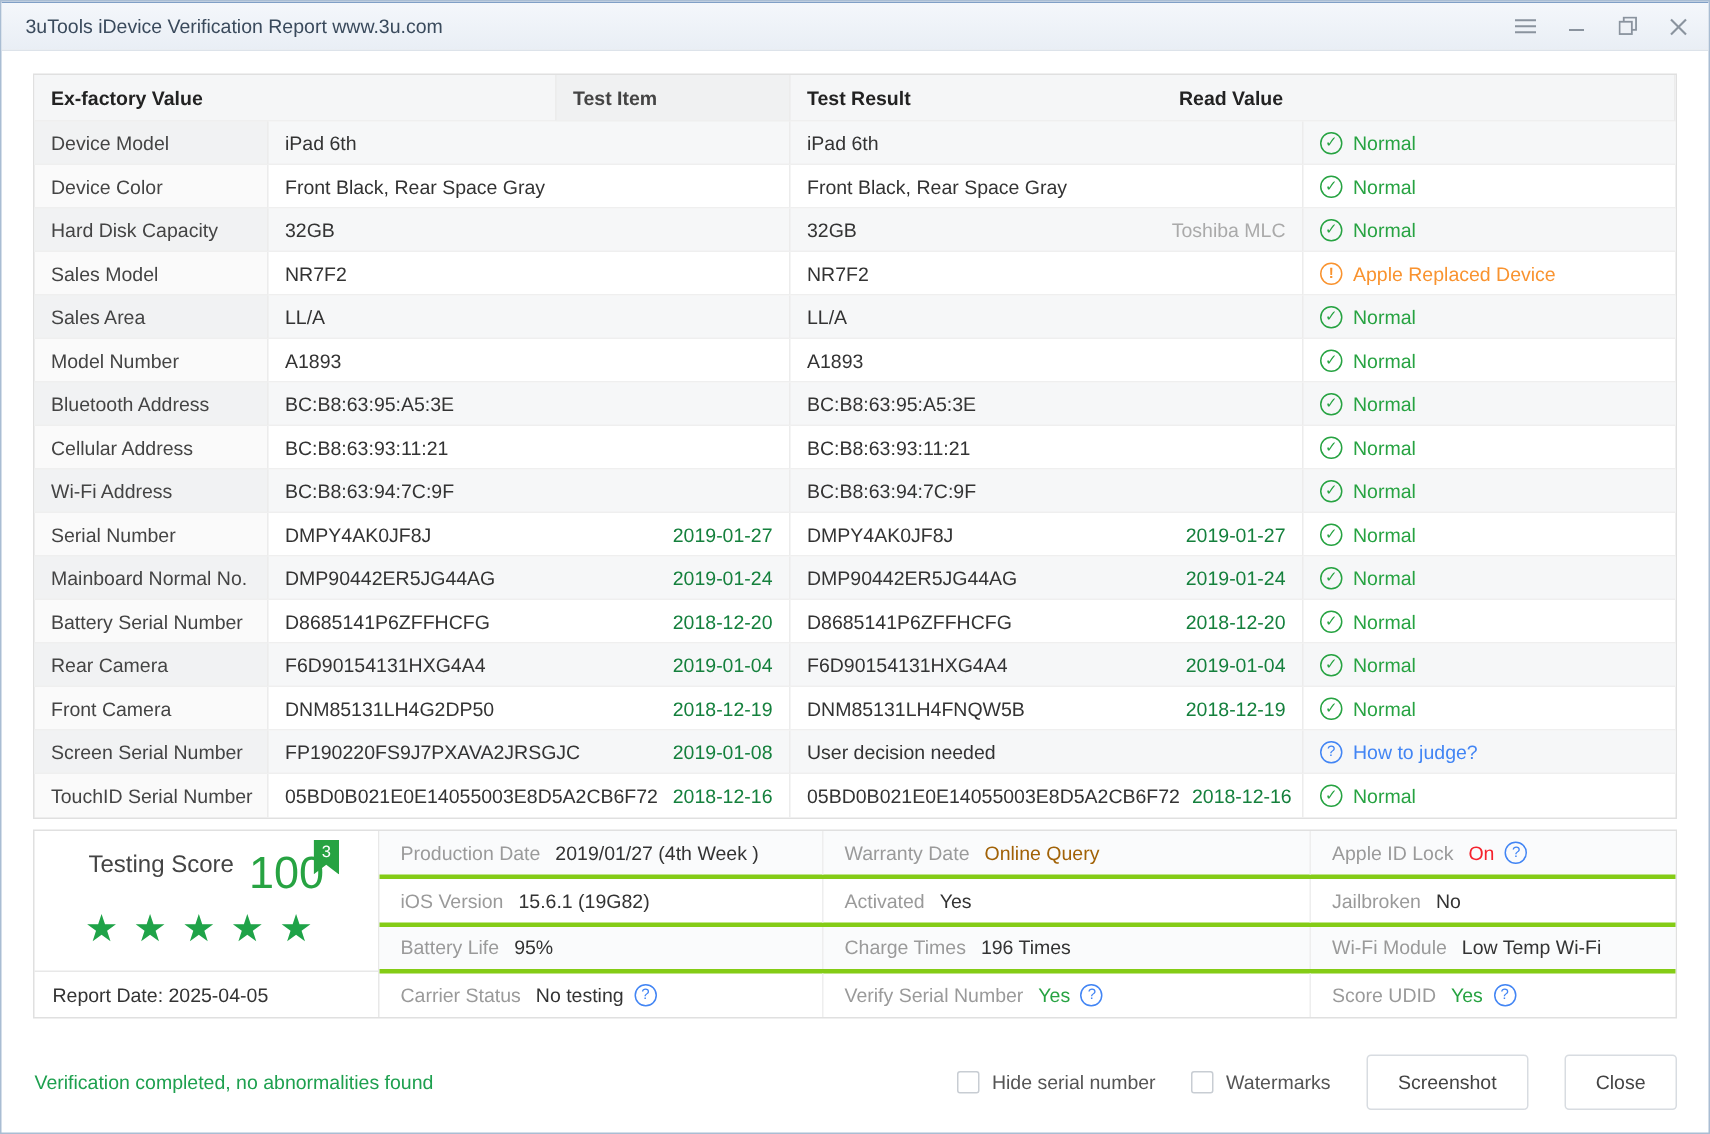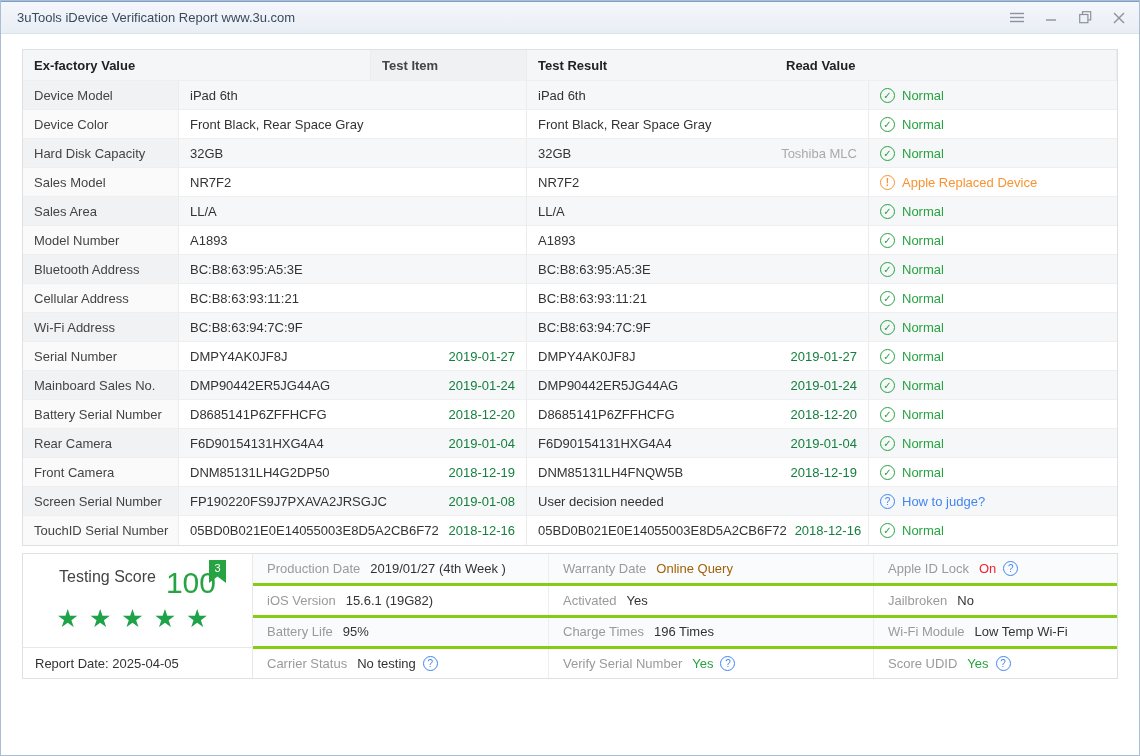--- a/index.html
+++ b/index.html
@@ -289,21 +289,21 @@
           <span class="val">DMPY4AK0JF8J</span>
           <span class="date">2019-01-27</span>
         </div>
       <div class="td c-res res-normal">
           <span class="ricon check"></span>
           <span>Normal</span>
         </div>
     </div>
 
     <div class="tr">
-      <div class="td c-item">Mainboard Sales No.</div>
+      <div class="td c-item">Mainboard Normal No.</div>
       <div class="td c-ex">
           <span class="val">DMP90442ER5JG44AG</span>
           <span class="date">2019-01-24</span>
         </div>
       <div class="td c-read">
           <span class="val">DMP90442ER5JG44AG</span>
           <span class="date">2019-01-24</span>
         </div>
       <div class="td c-res res-normal">
           <span class="ricon check"></span>
@@ -463,13 +463,28 @@
           </div>
         <div class="sum-cell sc-3">
             <span class="sum-label">Score UDID</span>
             <span class="sum-value green">Yes</span>
             <span class="help-icon"></span>
           </div>
       </div>
     </div>
   </div>
 
+  <div class="footer">
+    <span class="status-msg">Verification completed, no abnormalities found</span>
+    <div class="footer-right">
+      <label class="checkbox">
+        <span class="box"></span>
+        <span>Hide serial number</span>
+      </label>
+      <label class="checkbox">
+        <span class="box"></span>
+        <span>Watermarks</span>
+      </label>
+      <button class="btn">Screenshot</button>
+      <button class="btn">Close</button>
+    </div>
+  </div>
 </div>
 
 </body></html>

